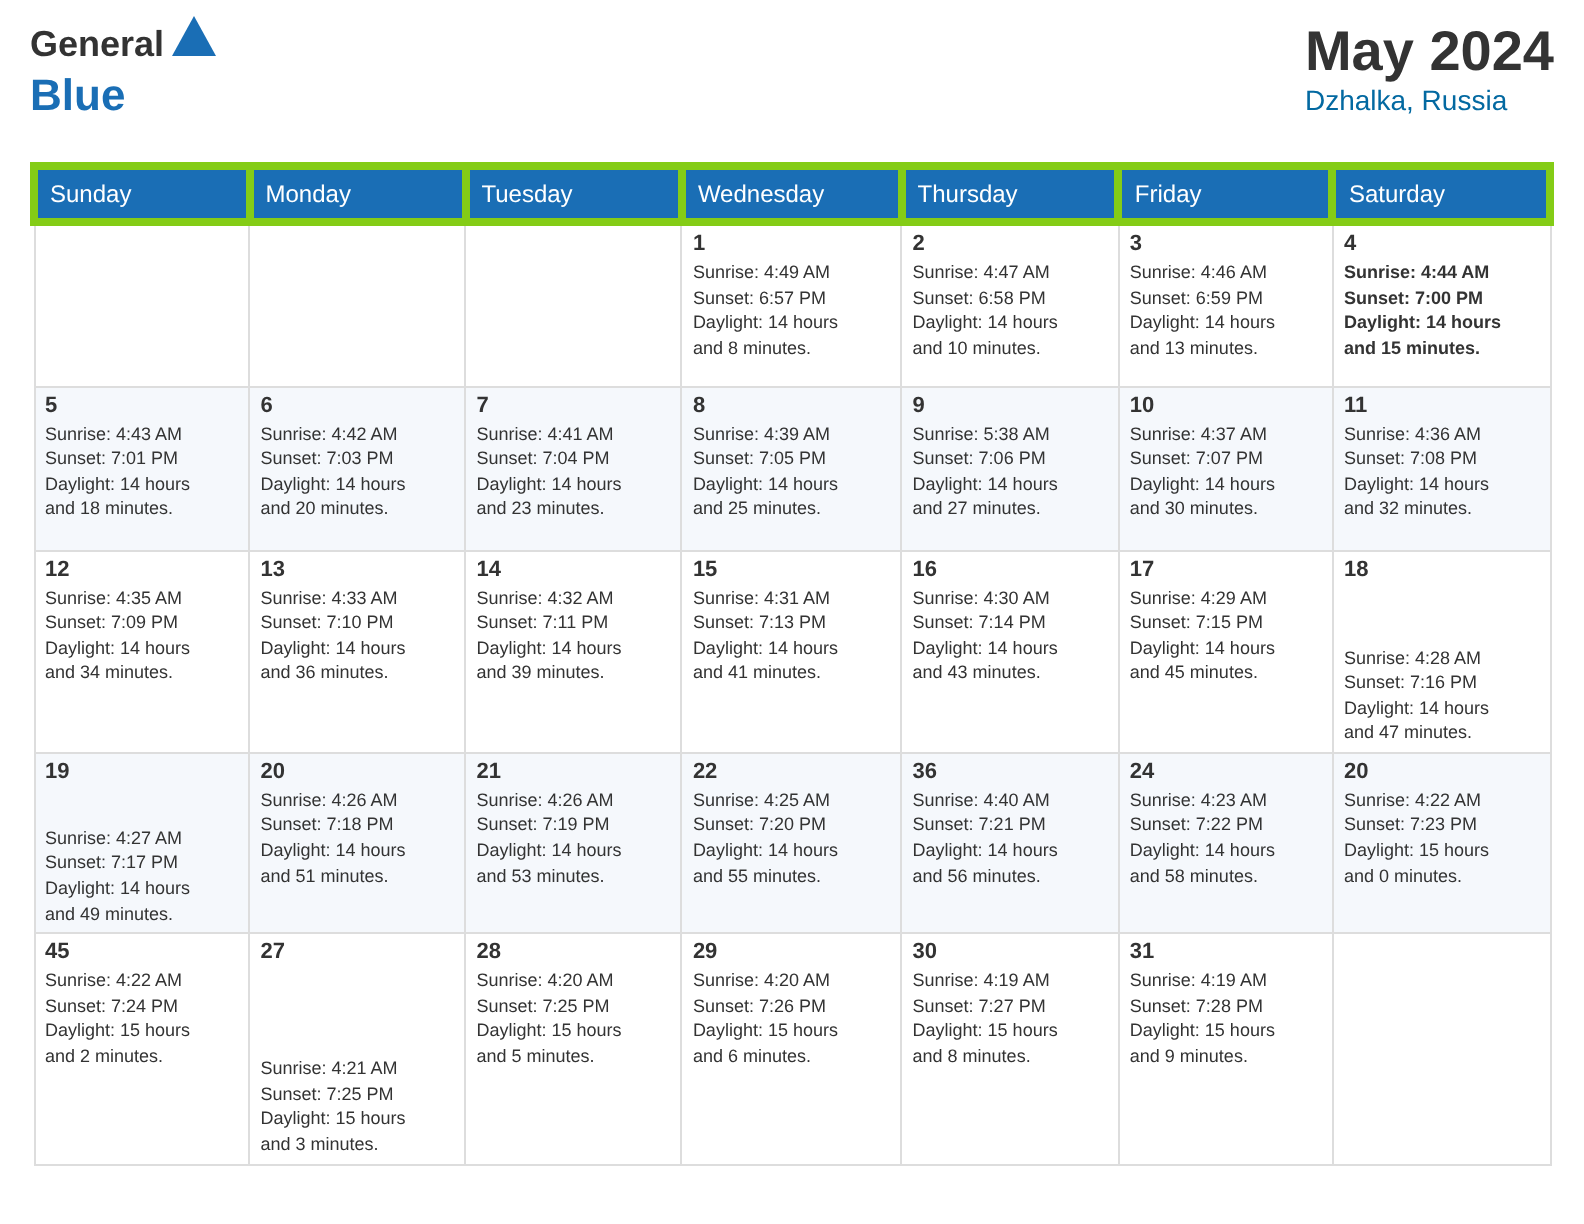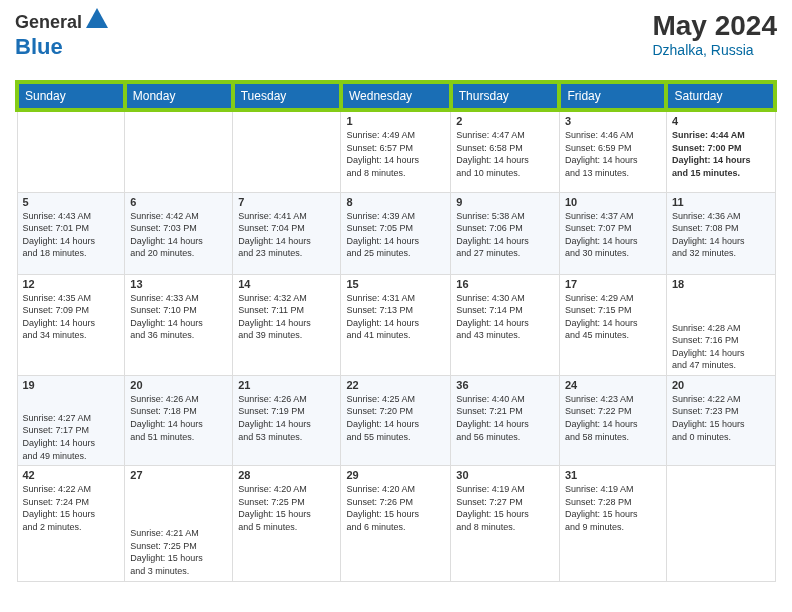--- a/index.html
+++ b/index.html
@@ -318,21 +318,21 @@
           <td>
             <span class="day-num">20</span>
             <div class="day-info" style="white-space: pre-line;">Sunrise: 4:22 AM
 Sunset: 7:23 PM
 Daylight: 15 hours
 and 0 minutes.</div>
           </td>
         </tr>
         <tr>
           <td>
-            <span class="day-num">42</span>
+            <span class="day-num">45</span>
             <div class="day-info" style="white-space: pre-line;">Sunrise: 4:22 AM
 Sunset: 7:24 PM
 Daylight: 15 hours
 and 2 minutes.</div>
           </td>
           <td>
             <span class="day-num">27</span>
             <div class="day-info" style="white-space: pre-line; margin-top: 46px;">Sunrise: 4:21 AM
 Sunset: 7:25 PM
 Daylight: 15 hours

